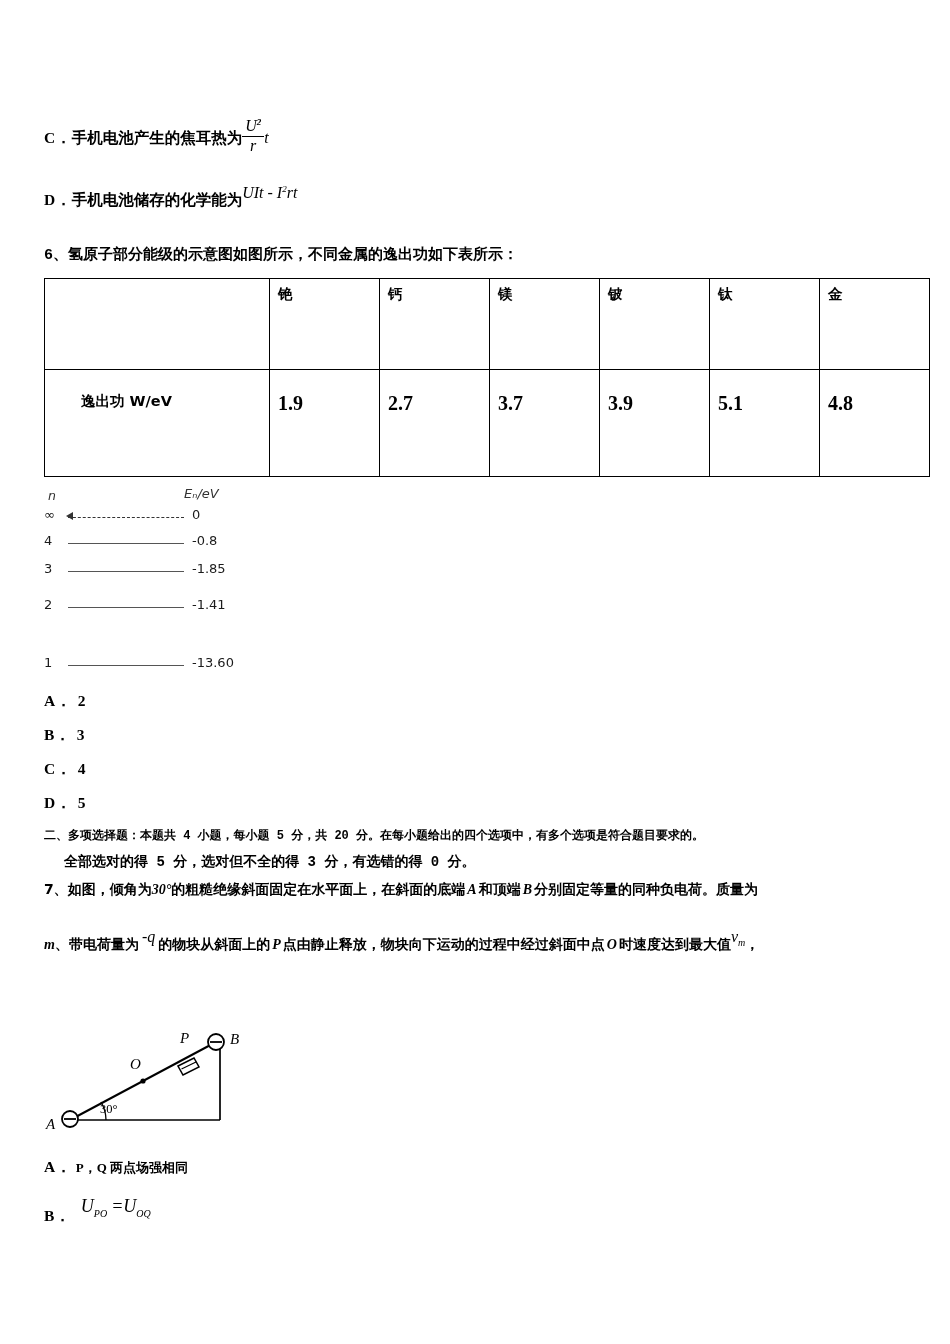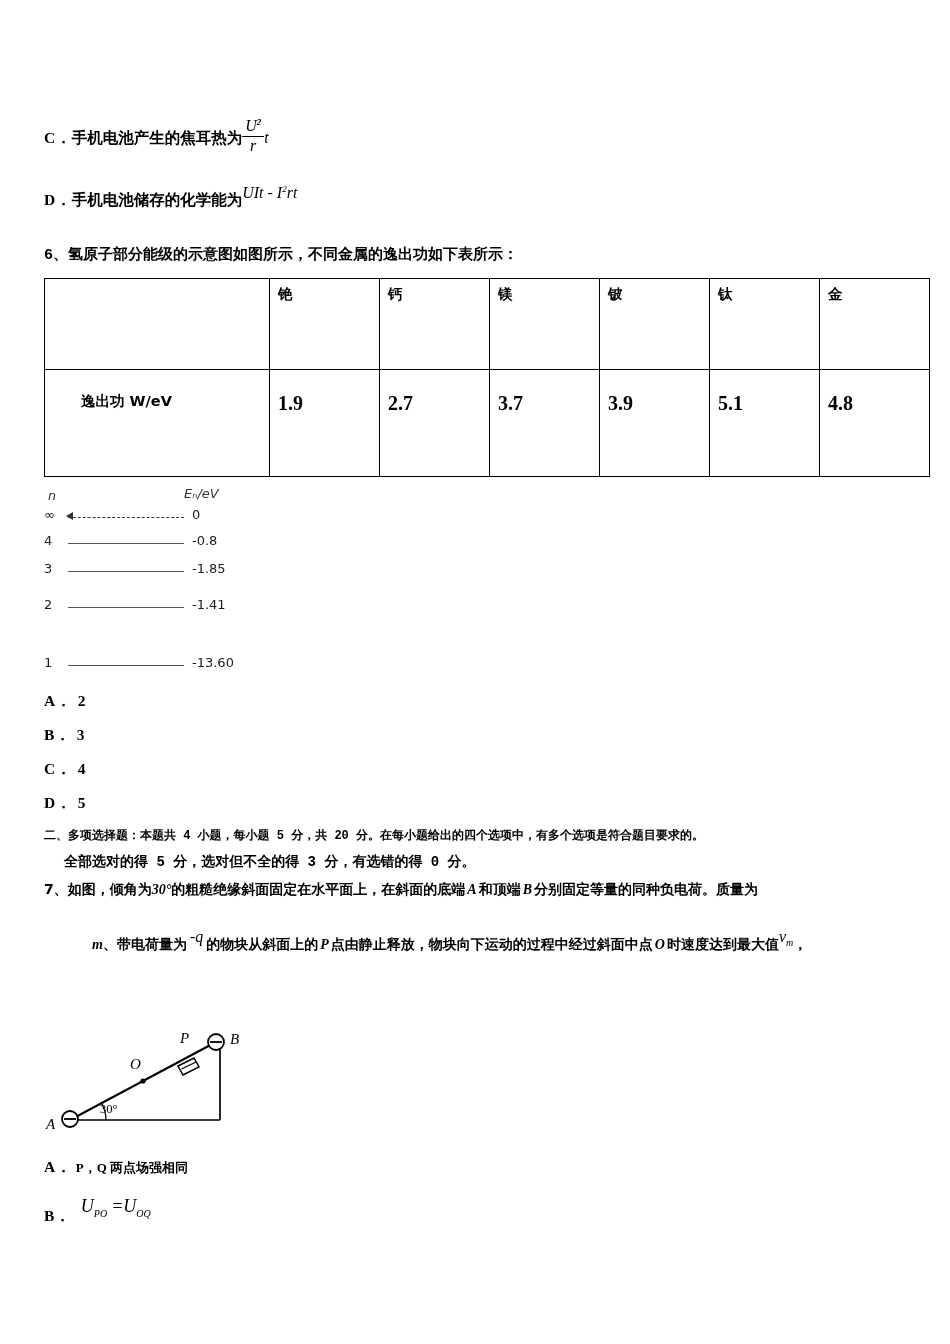--- a/index.html
+++ b/index.html
@@ -285,21 +285,21 @@
     <span class="opt-label">D．</span><span class="opt-label" style="margin-left:6px;">5</span>
   </div>
 
   <div class="abs qtext" style="left:44px; top:828px; font-size:12px;">二、多项选择题：本题共 4 小题，每小题 5 分，共 20 分。在每小题给出的四个选项中，有多个选项是符合题目要求的。</div>
   <div class="abs qtext" style="left:44px; top:852px; font-size:14px;margin-left:20px;">全部选对的得 5 分，选对但不全的得 3 分，有选错的得 0 分。</div>
 
   <div class="abs qtext-serif" style="left:44px; top:881px;">
     <span>7、如图，倾角为</span><span class="ital">30°</span><span>的粗糙绝缘斜面固定在水平面上，在斜面的底端</span><span class="ital" style="margin:0 2px;">A</span><span>和顶端</span><span class="ital" style="margin:0 2px;">B</span><span>分别固定等量的同种负电荷。质量为</span>
   </div>
 
-  <div class="abs qtext-serif" style="left:44px; top:935px;margin-left:48px;">
+  <div class="abs qtext-serif" style="left:44px; top:935px;">
     <span class="ital">m</span><span>、带电荷量为</span><span class="math" style="position:relative; top:-7px; margin:0 3px;">-q</span><span>的物块从斜面上的</span><span class="ital" style="margin:0 2px;">P</span><span>点由静止释放，物块向下运动的过程中经过斜面中点</span><span class="ital" style="margin:0 2px;">O</span><span>时速度达到最大值</span><span class="math" style="position:relative; top:-7px;"><span>v</span><sub class="sm">m</sub></span><span>，</span>
   </div>
 
 
   <div class="incline-wrap">
     <svg width="230" height="120" viewBox="0 0 230 120">
 
       <line x1="26" y1="98" x2="172" y2="20" stroke="#000" stroke-width="2"></line>
 
       <line x1="26" y1="98" x2="176" y2="98" stroke="#000" stroke-width="1.7"></line>

